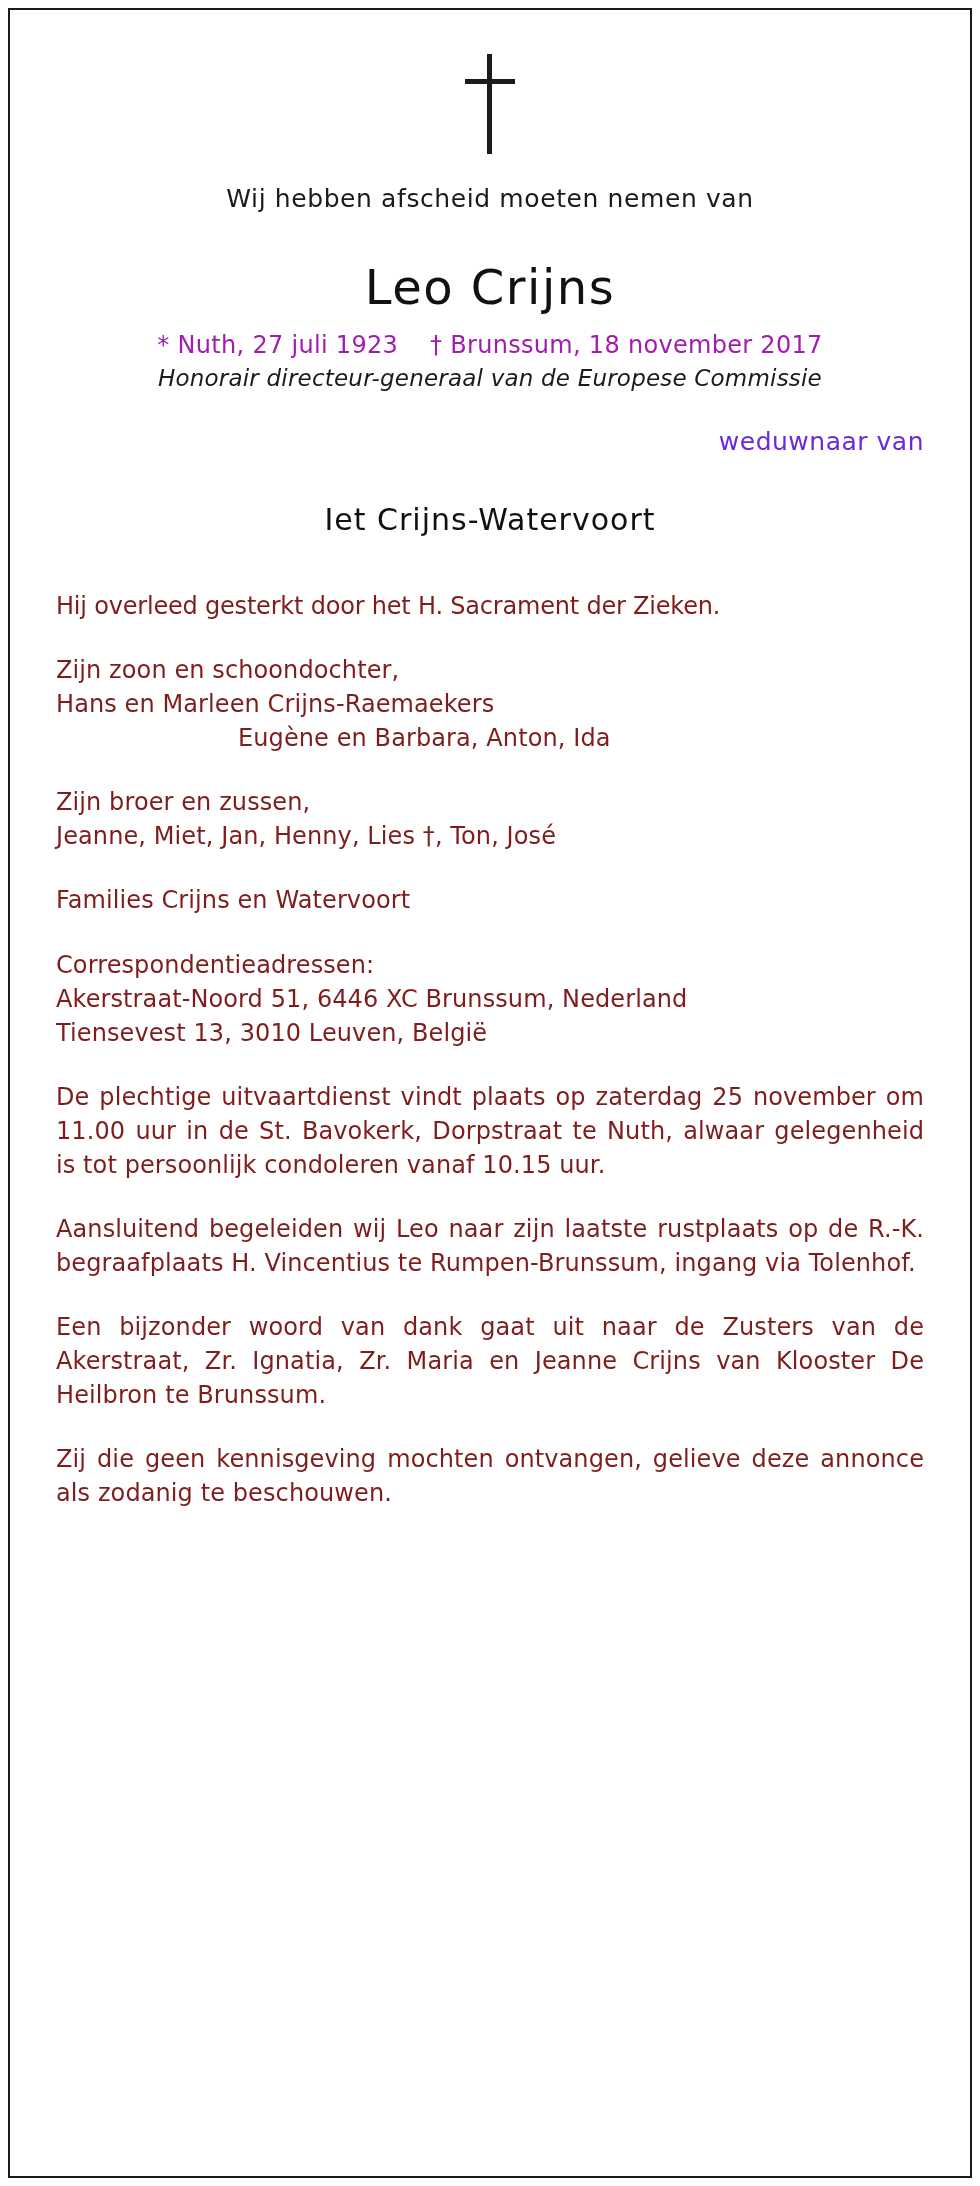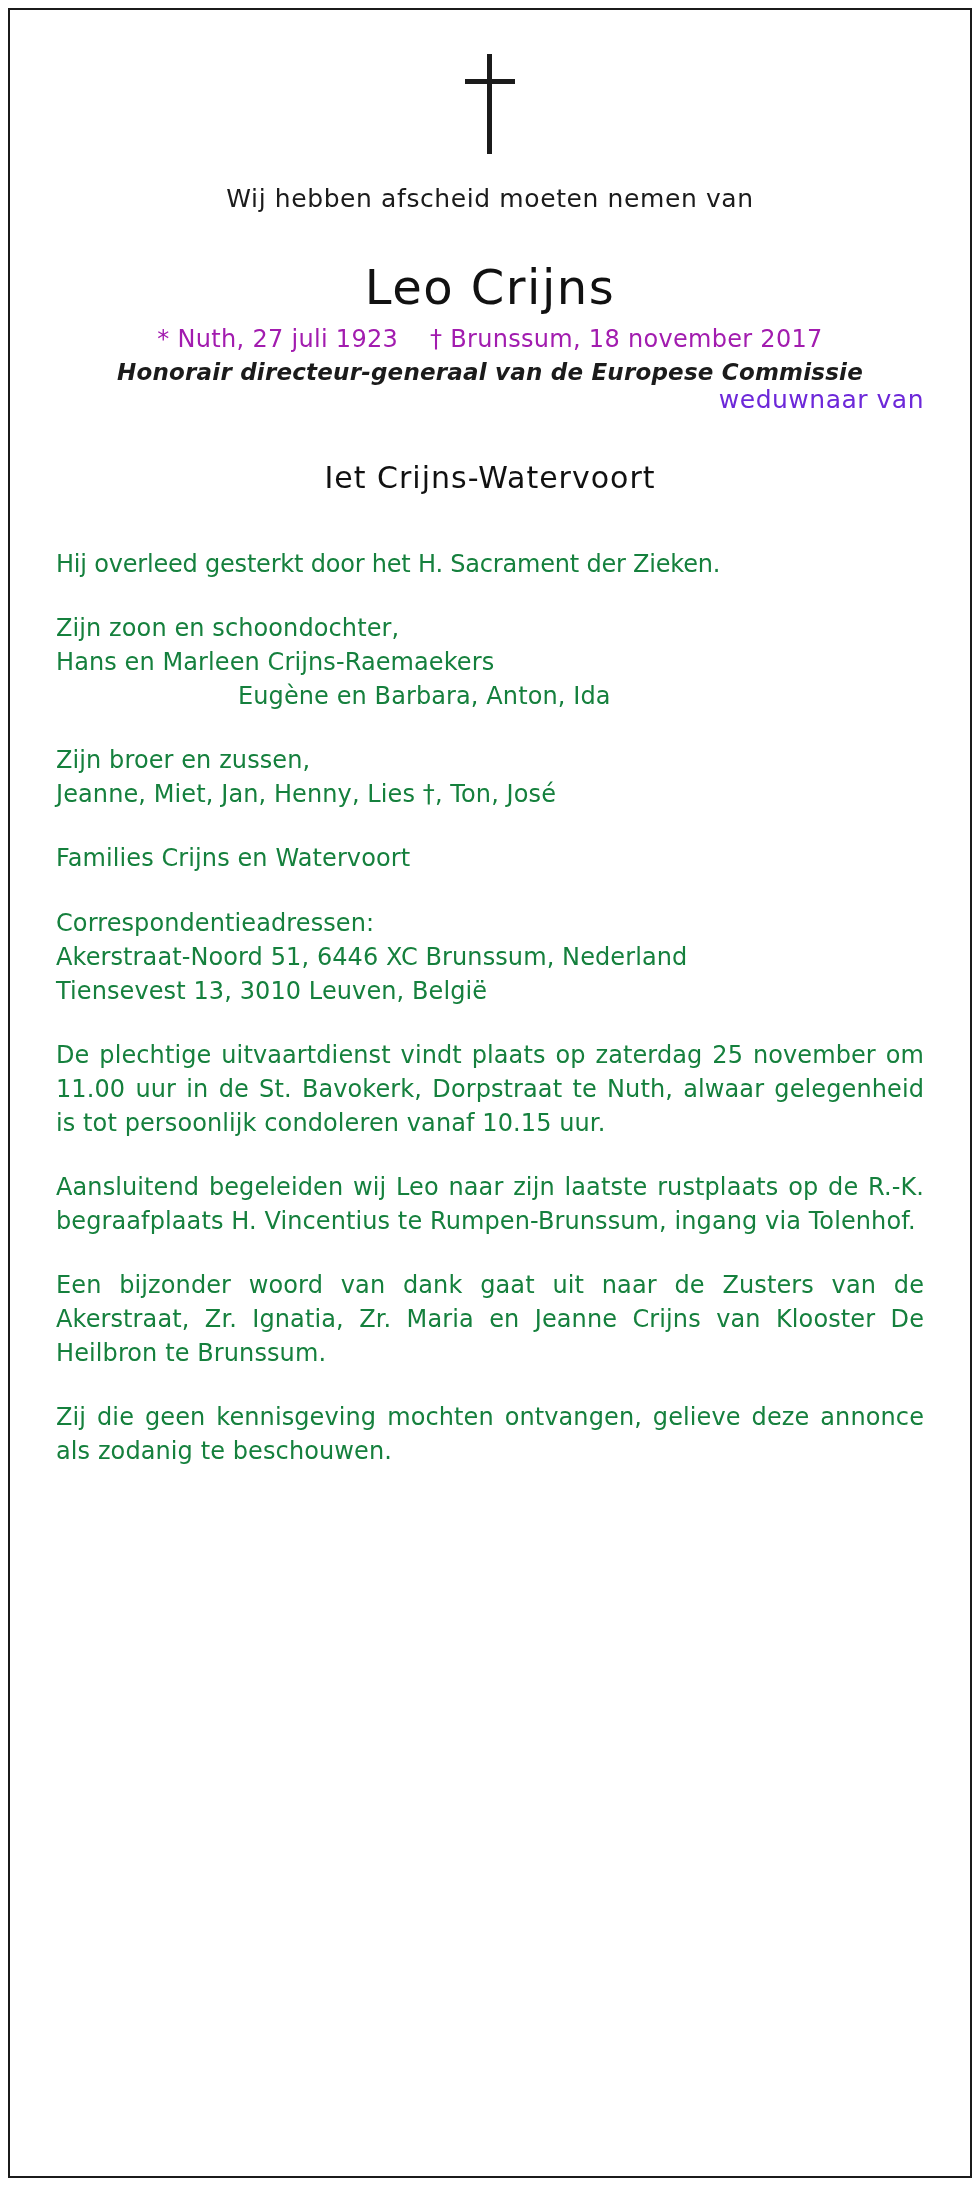--- a/index.html
+++ b/index.html
@@ -68,61 +68,61 @@
     font-size: 25px;
     letter-spacing: 0.6px;
     color: #1b1b1b;
     margin-bottom: 46px;
   }
   .name-main {
     text-align: center;
     font-size: 48px;
     letter-spacing: 1.5px;
     color: #111111;
-    margin-bottom: 10px;
+    margin-bottom: 16px;
   }
   .dates {
     text-align: center;
     font-size: 24px;
     letter-spacing: 0.3px;
     color: #a21caf;
     margin-bottom: 6px;
     white-space: nowrap;
   }
   .dates .sep {
     display: inline-block;
     width: 16px;
   }
   .titleline {
     text-align: center;
     font-style: italic;
     font-size: 23px;
     color: #1b1b1b;
     letter-spacing: 0.2px;
-    font-weight: bold;
+    margin-bottom: 36px;
   }
   .relation {
     text-align: right;
     font-size: 25px;
     letter-spacing: 0.5px;
     color: #6d28d9;
     margin-bottom: 46px;
   }
   .name-spouse {
     text-align: center;
     font-size: 30px;
     letter-spacing: 1px;
     color: #111111;
     margin-bottom: 52px;
   }
   
   .body {
     font-size: 24px;
     line-height: 1.42;
-    color: #15803d;
+    color: #7f1d1d;
     letter-spacing: 0.1px;
   }
   .p {
     margin: 0 0 30px 0;
   }
   .p.just {
     text-align: justify;
     text-align-last: left;
   }
   .p.lines > div {

